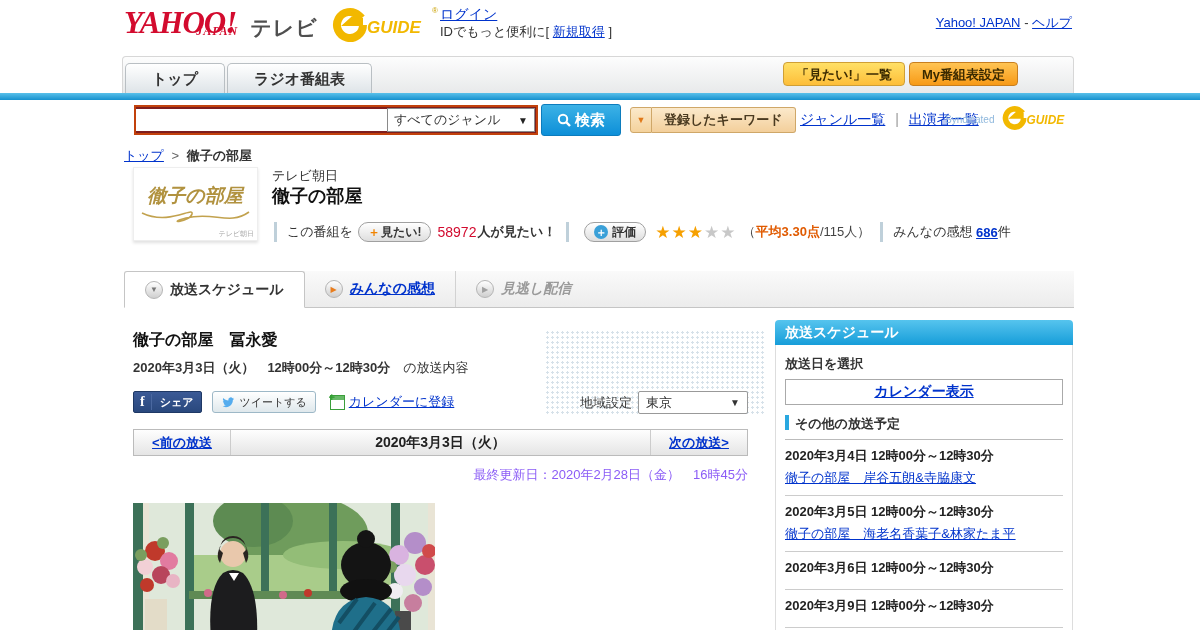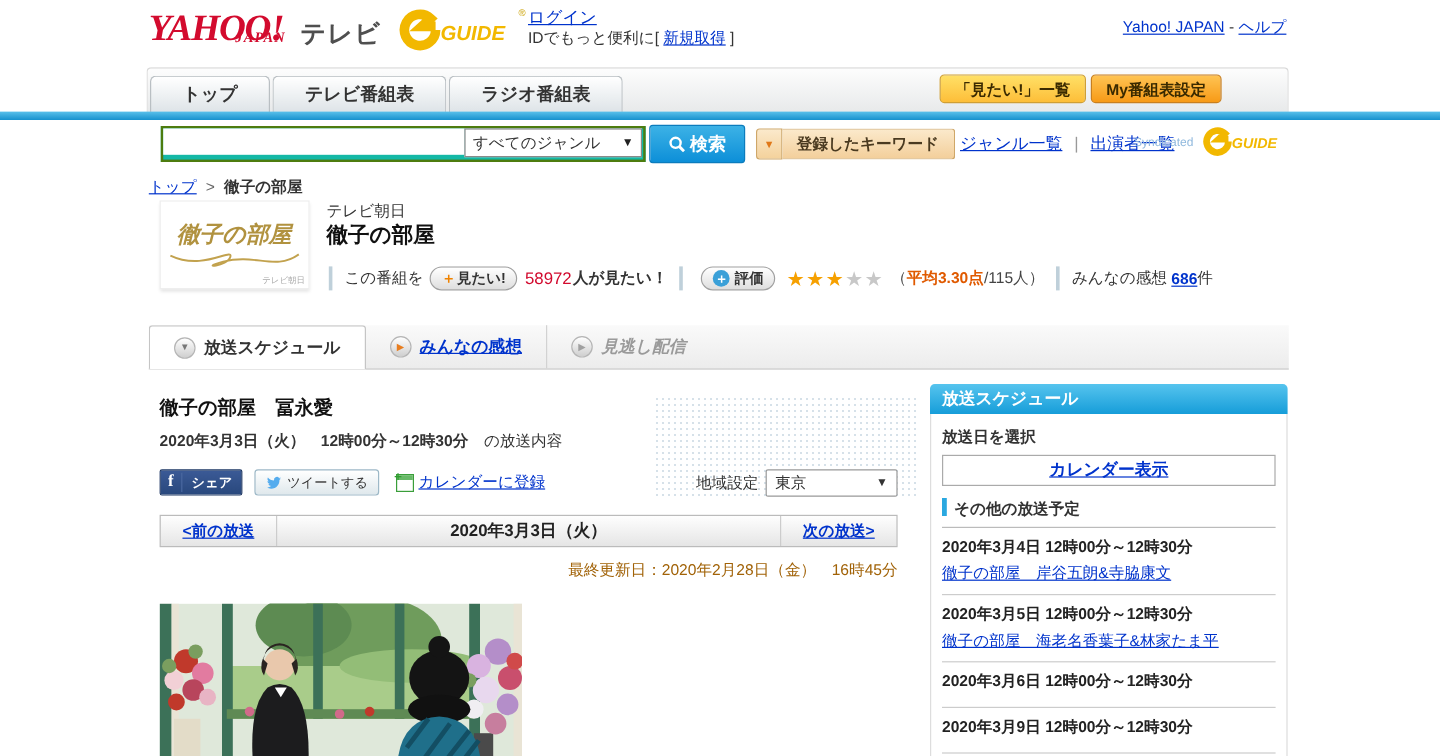--- a/index.html
+++ b/index.html
@@ -32,22 +32,22 @@
   .nav-buttons{position:absolute;left:660px;top:5px;display:flex;gap:4px;}
   .navbtn{height:24px;line-height:24px;padding:0 12px;font-size:13px;font-weight:bold;color:#3a2a00;
     border-radius:4px;cursor:pointer;box-sizing:border-box;}
   .navbtn.yellow{background:linear-gradient(#ffe066,#fdbe39);border:1px solid #cf9f35;}
   .navbtn.orange{background:linear-gradient(#ffc453,#f79a17);border:1px solid #c87f1f;}
   .cyanbar{position:absolute;left:0;top:93px;width:1200px;height:7px;
     background:linear-gradient(#59c0ea,#1691ce);}
 
   
   .searchrow{position:absolute;left:0;top:100px;width:1200px;height:44px;background:#fff;}
-  .search-field{position:absolute;left:134px;top:5px;width:404px;height:30px;background:#14b8a6;
-    border:2px solid #4d7c0f;box-sizing:border-box;display:flex;}
+  .search-field{position:absolute;left:134px;top:5px;width:404px;height:30px;background:#7f1d1d;
+    border:2px solid #c2410c;box-sizing:border-box;display:flex;align-items:center;}
   .search-field input{flex:1;border:none;outline:none;height:22px;font-size:13px;padding:0 6px;min-width:10px;}
   .genre-select{width:148px;height:24px;margin-right:1px;border:1px solid #8a8a8a;box-sizing:border-box;
     display:flex;align-items:center;justify-content:space-between;padding:0 6px;font-size:13px;background:#fff;cursor:pointer;}
   .genre-select .chev{font-size:10px;color:#222;}
   .search-btn{position:absolute;left:541px;top:4px;width:80px;height:32px;border:1px solid #0c7cbd;border-radius:3px;
     background:linear-gradient(#3cb2e6,#0d8fd8);color:#fff;font-size:15px;font-weight:bold;
     display:flex;align-items:center;justify-content:center;gap:4px;cursor:pointer;box-sizing:border-box;}
   .kw-btn{position:absolute;left:630px;top:7px;height:26px;display:flex;cursor:pointer;}
   .kw-chev{width:22px;height:26px;background:linear-gradient(#fbe9cb,#f4d29c);border:1px solid #cfa768;
     box-sizing:border-box;display:flex;align-items:center;justify-content:center;color:#e07818;font-size:9px;border-radius:3px 0 0 3px;}
@@ -117,21 +117,21 @@
   .region{position:absolute;right:0;top:0;display:flex;align-items:center;gap:6px;}
   .region-select{width:110px;height:23px;border:1px solid #999;border-radius:2px;background:#fff;
     display:flex;align-items:center;justify-content:space-between;padding:0 7px;box-sizing:border-box;font-size:13px;cursor:pointer;}
   .region-select .chev{font-size:10px;}
   .date-nav{display:flex;height:27px;border:1px solid #bbb;box-sizing:border-box;
     background:linear-gradient(#fefefe,#e5e5e5);align-items:stretch;margin-bottom:10px;}
   .dn-prev,.dn-next{width:96px;display:flex;align-items:center;justify-content:center;font-size:13px;font-weight:bold;flex:none;}
   .dn-prev{border-right:1px solid #ccc;}
   .dn-next{border-left:1px solid #ccc;}
   .dn-cur{flex:1;display:flex;align-items:center;justify-content:center;font-size:14px;font-weight:bold;color:#222;}
-  .updated{text-align:right;font-size:13px;color:#a16207;margin-bottom:19px;}
+  .updated{text-align:right;font-size:13px;color:#8b5cf6;margin-bottom:19px;}
   .photo{width:302px;height:136px;display:block;}
 
   .dots{position:absolute;left:545px;top:330px;width:220px;height:84px;
     background-image:radial-gradient(circle,#ccd9e4 1px,transparent 1.3px);background-size:5px 5px;opacity:.8;pointer-events:none;}
 
   
   .sidebar{position:absolute;left:775px;top:320px;width:298px;height:310px;box-sizing:border-box;}
   .sb-head{height:25px;line-height:25px;border-radius:4px 4px 0 0;padding-left:10px;color:#fff;font-size:14px;font-weight:bold;
     background:linear-gradient(#56c4ee,#169dd9);}
   .sb-body{border-left:1px solid #ddd;border-right:1px solid #ddd;background:#fff;padding:8px 9px 0;height:285px;box-sizing:border-box;}
@@ -172,21 +172,20 @@
       </div>
     </div>
     <div class="header-links">
       <span class="link">Yahoo! JAPAN</span><span> - </span><span class="link">ヘルプ</span>
     </div>
   </div>
 
   <div class="tabband">
     <div class="navtabs">
       <div class="navtab">トップ</div>
-      <div class="navtab">テレビ番組表</div>
       <div class="navtab">ラジオ番組表</div>
     </div>
     <div class="nav-buttons">
       <div class="navbtn yellow">「見たい!」一覧</div>
       <div class="navbtn orange">My番組表設定</div>
     </div>
   </div>
   <div class="cyanbar"></div>
 
   <div class="searchrow">

